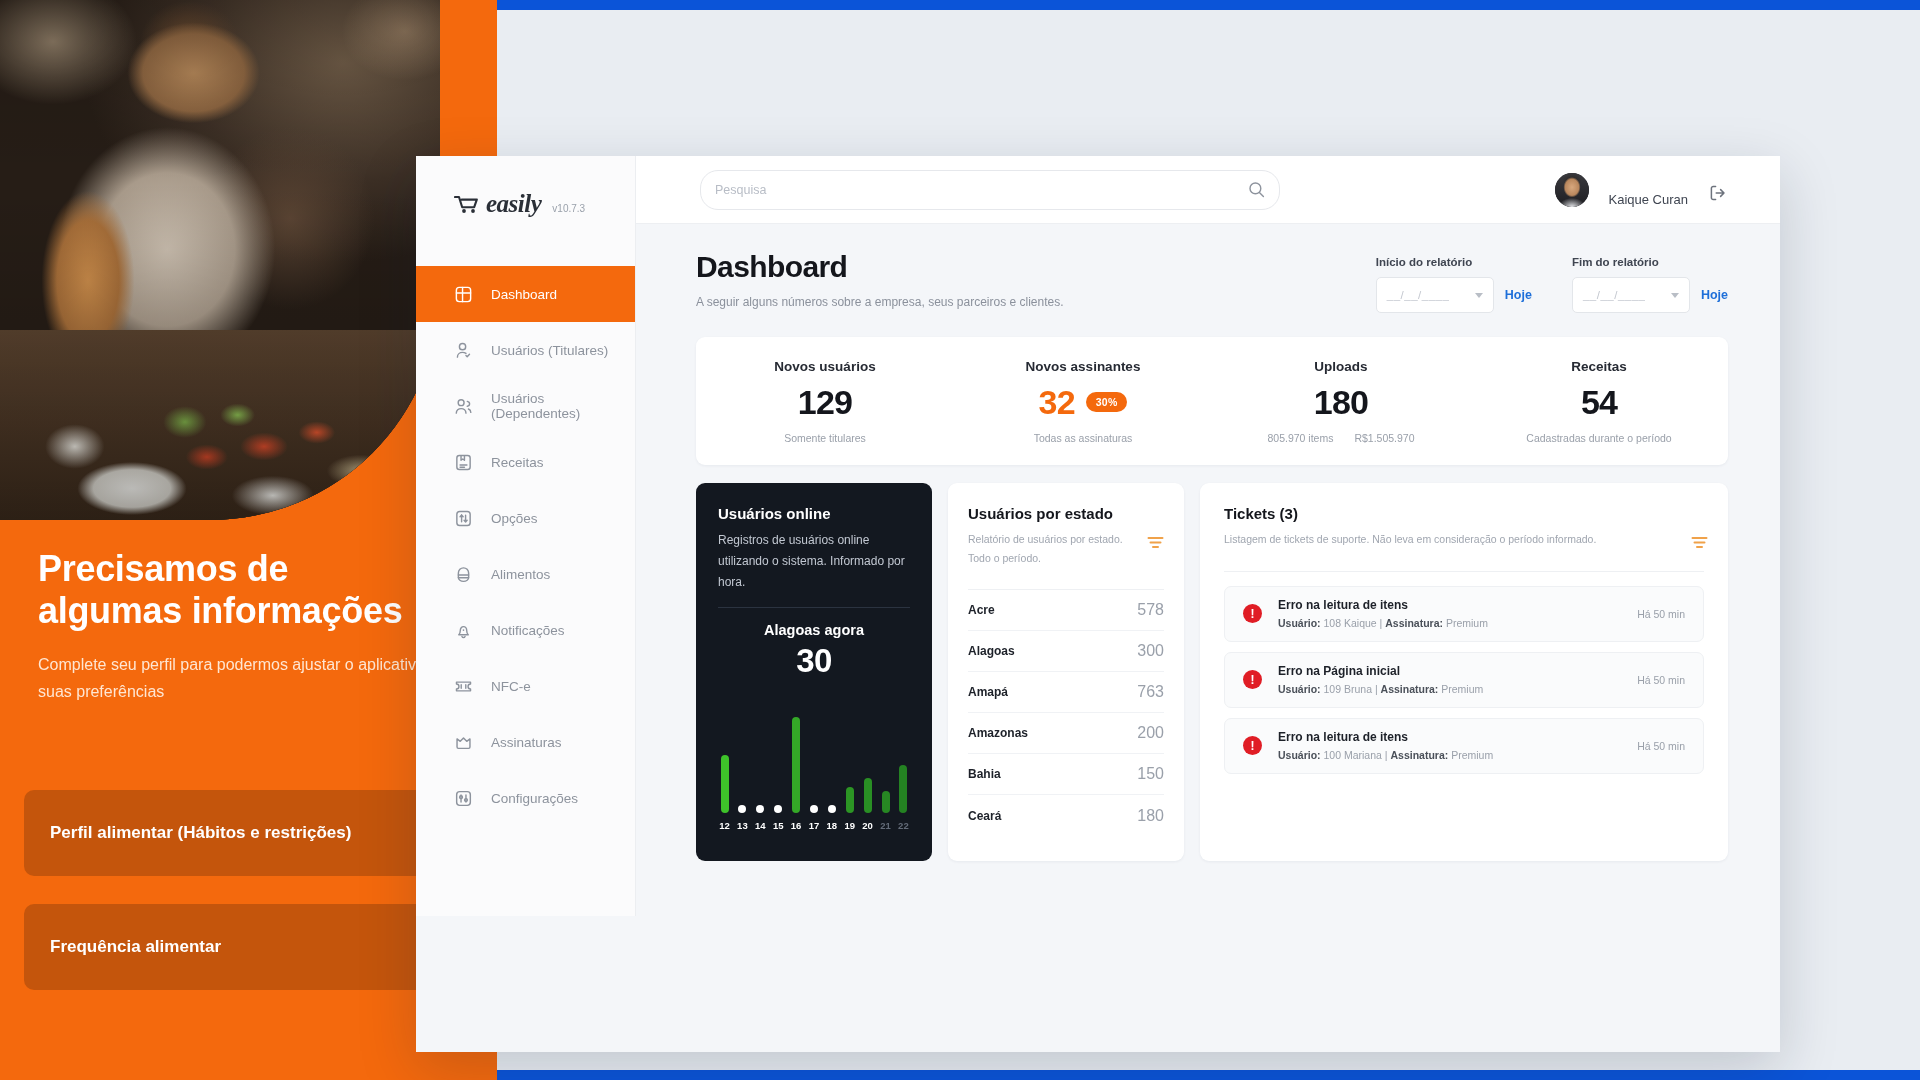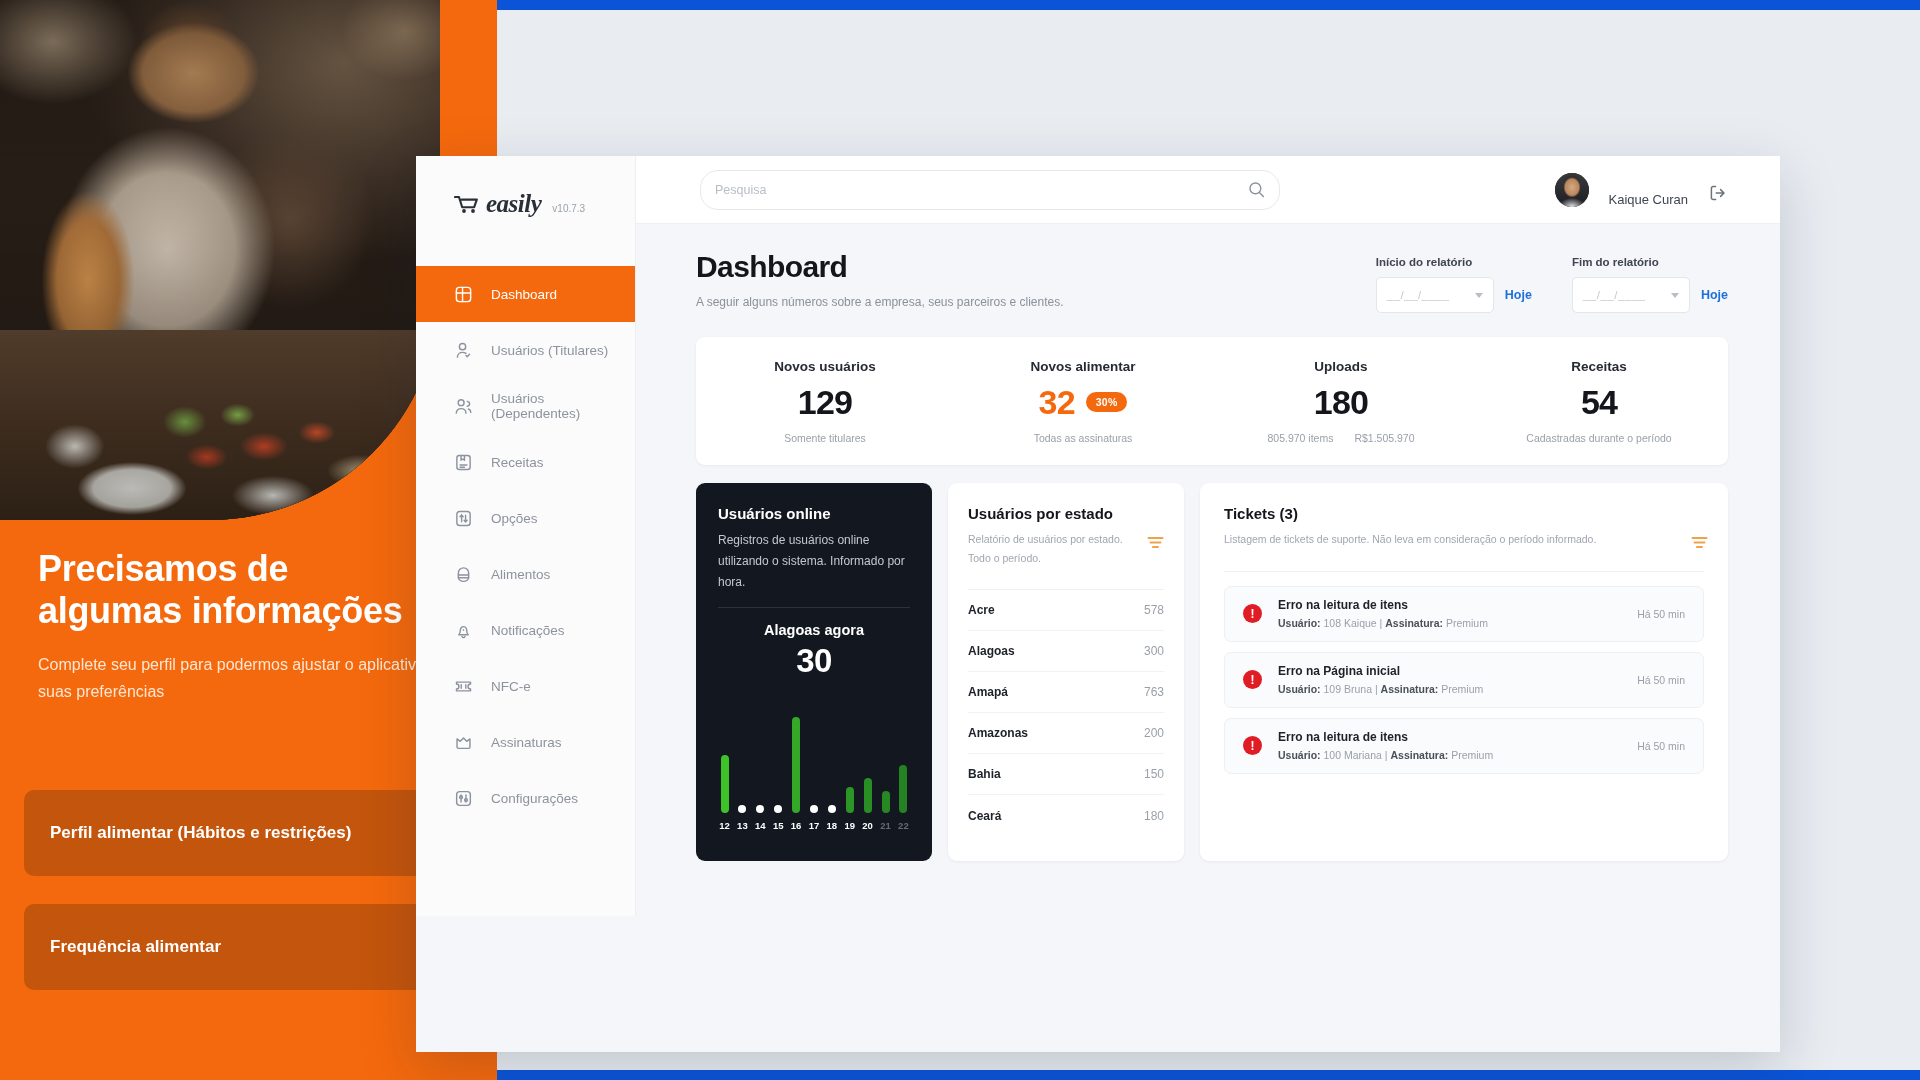--- a/index.html
+++ b/index.html
@@ -244,21 +244,21 @@
   .c-desc { font-size: 10.5px; color: #a0a6b0; line-height: 1.78; margin-top: 8px; max-width: 88%; }
   .c-filter { position: absolute; right: 20px; top: 52px; cursor: pointer; }
   .c-rule { height: 1px; background: #eef0f3; margin-top: 22px; }
 
   .state-row {
     display: flex; align-items: center; justify-content: space-between;
     height: 41px; border-bottom: 1px solid #f0f2f5;
   }
   .state-row:last-child { border-bottom: none; }
   .state-name { font-size: 12px; font-weight: 700; color: #1d2129; }
-  .state-val { font-size: 12px; color: #9aa0aa; }
+  .state-val { font-size: 16px; color: #9aa0aa; }
 
   .tickets-list { margin-top: 14px; }
   .ticket {
     background: #fafbfc; border: 1px solid #eef0f3; border-radius: 7px;
     height: 56px; margin-bottom: 10px;
     display: flex; align-items: center; padding: 0 18px; gap: 16px;
   }
   .t-dot {
     width: 19px; height: 19px; border-radius: 50%; background: #e01d25;
     color: #fff; font-size: 12px; font-weight: 700;
@@ -487,21 +487,21 @@
       </div>
     </div>
 
     <div class="stats-card">
       <div class="stat">
         <div class="stat-title">Novos usuários</div>
         <div class="stat-value">129</div>
         <div class="stat-foot">Somente titulares</div>
       </div>
       <div class="stat">
-        <div class="stat-title">Novos alimentar</div>
+        <div class="stat-title">Novos assinantes</div>
         <div class="stat-value accent">
           <span>32</span>
           <span class="badge">30%</span>
         </div>
         <div class="stat-foot">Todas as assinaturas</div>
       </div>
       <div class="stat">
         <div class="stat-title">Uploads</div>
         <div class="stat-value">180</div>
         <div class="stat-foot">

